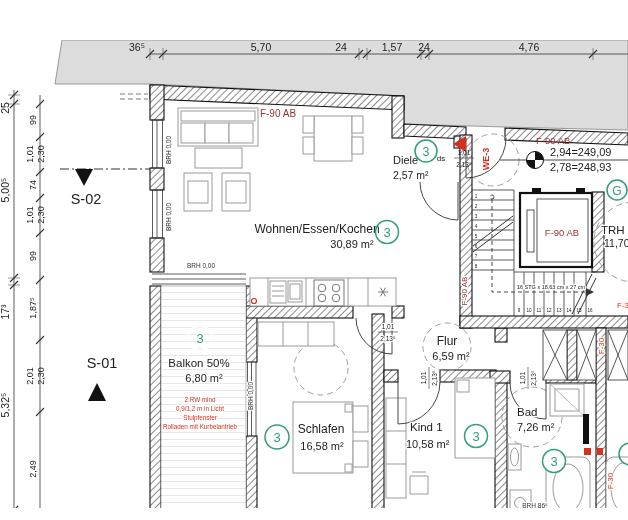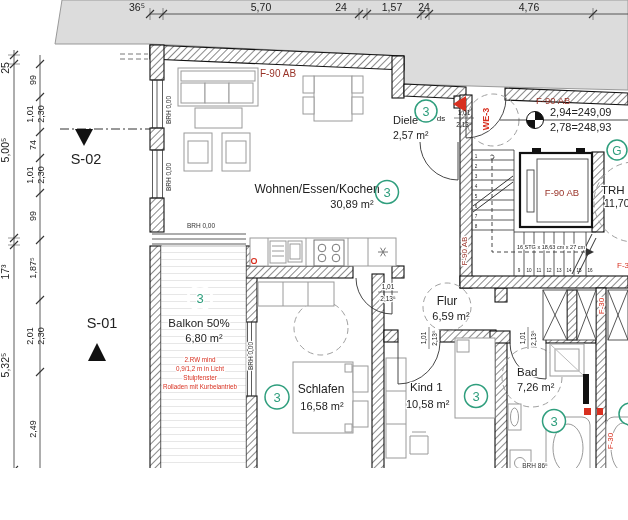--- a/index.html
+++ b/index.html
@@ -1,17 +1,17 @@
 <!DOCTYPE html>
 <html><head>
 <meta charset="utf-8">
 <style>
   html,body{margin:0;padding:0;background:#fff;}
   .wrap{position:relative;width:628px;height:468px;overflow:hidden;background:#fff;
-        font-family:"Liberation Sans",sans-serif;}
+        font-family:"Liberation Sans",sans-serif;margin-top:40px;}
   svg{display:block;}
   svg text{font-family:"Liberation Sans",sans-serif;fill:#222;}
   .halo{paint-order:stroke;stroke:#fff;stroke-width:2.6px;stroke-linejoin:round;}
   .grn{fill:#2f9e7d;}
   .red{fill:#d83020;}
   .dred{fill:#993328;}
   .dim{font-size:10.5px;}
   .dimS{font-size:9px;}
   .frac{font-size:6.5px;}
   .brh{font-size:6.5px;fill:#333;}

